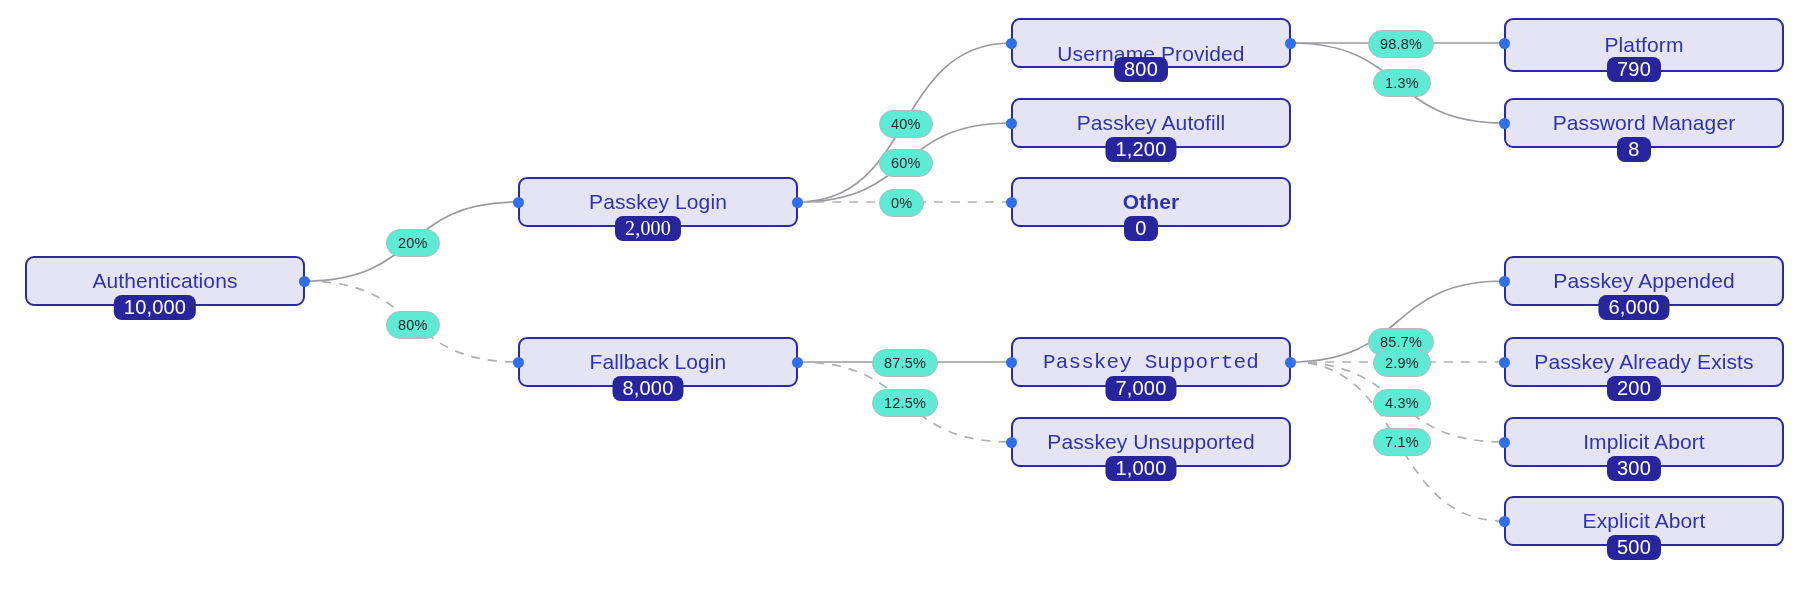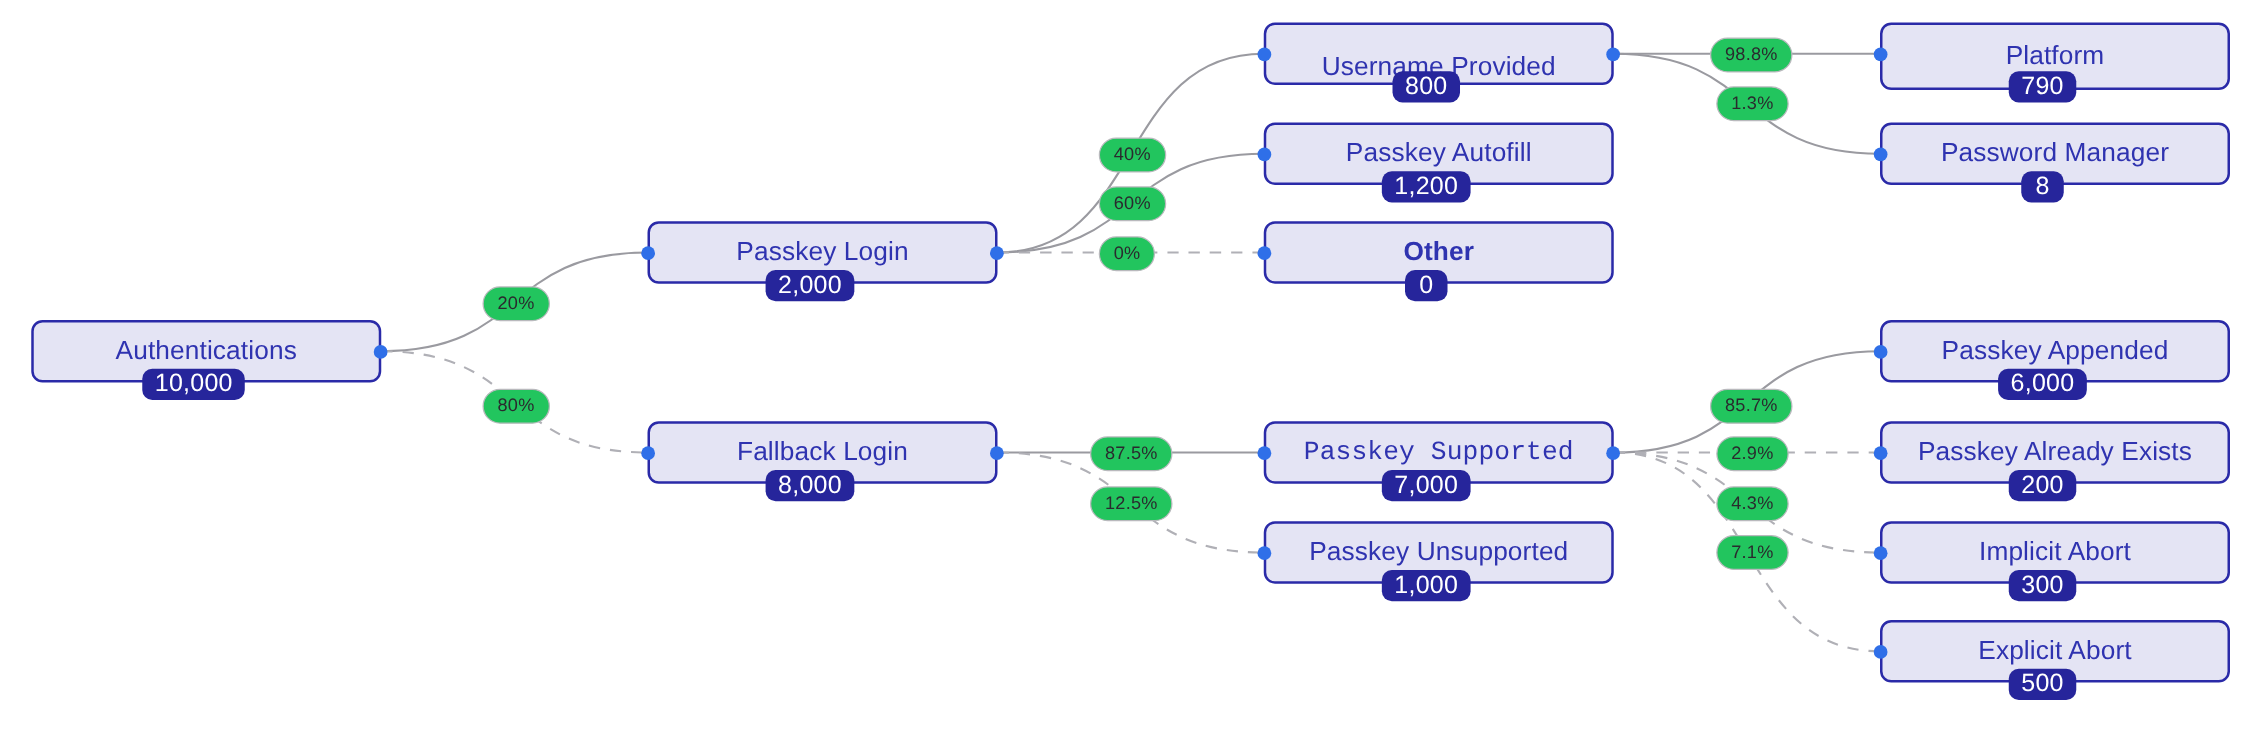--- a/index.html
+++ b/index.html
@@ -46,21 +46,21 @@
   .handle{
     position:absolute;
     width:11px;height:11px;border-radius:50%;
     background:#2f6fe8;
   }
 
   
   .edge-label{
     position:absolute;
     box-sizing:border-box;
-    background:#22c55e;
+    background:#5eead4;
     border:1px solid #b9b9bd;
     border-radius:14px;
     height:28px;
     display:flex;align-items:center;justify-content:center;
     font-size:14.5px;
     color:#2a2a2e;
     padding:0 11px;
     white-space:nowrap;
     letter-spacing:.2px;
   }
@@ -85,21 +85,21 @@
       <path d="M 1291 362 C 1408.15 362, 1386.85 521, 1504 521" fill="none" stroke="#b0b0b6" stroke-width="1.7" stroke-dasharray="9 8"></path>
     </svg>
 <div class="node" style="left: 25px; top: 256px; width: 280px; height: 50px;">
       <span class="node-label">Authentications</span>
     </div>
     <div class="badge" style="left: 155px; top: 295px; transform: translateX(-50%);">10,000</div>
     <div class="handle" style="left: 299px; top: 275.5px;"></div>
     <div class="node" style="left: 518px; top: 177px; width: 280px; height: 50px;">
       <span class="node-label">Passkey Login</span>
     </div>
-    <div class="badge" style="left: 648px; top: 216px; transform: translateX(-50%);">2,000</div>
+    <div class="badge" style="left: 648px; top: 216px; transform: translateX(-50%); font-family: Liberation Serif, serif;">2,000</div>
     <div class="handle" style="left: 513px; top: 196.5px;"></div>
     <div class="handle" style="left: 792px; top: 196.5px;"></div>
     <div class="node" style="left: 518px; top: 337px; width: 280px; height: 50px;">
       <span class="node-label">Fallback Login</span>
     </div>
     <div class="badge" style="left: 648px; top: 376px; transform: translateX(-50%);">8,000</div>
     <div class="handle" style="left: 513px; top: 356.5px;"></div>
     <div class="handle" style="left: 792px; top: 356.5px;"></div>
     <div class="node" style="left: 1011px; top: 18px; width: 280px; height: 50px; align-items: flex-end;">
       <span class="node-label">Username Provided</span>
@@ -160,17 +160,17 @@
     <div class="handle" style="left: 1499px; top: 515.5px;"></div>
     <div class="edge-label" style="left: 386px; top: 229px;">20%</div>
     <div class="edge-label" style="left: 386px; top: 311px;">80%</div>
     <div class="edge-label" style="left: 879px; top: 110px;">40%</div>
     <div class="edge-label" style="left: 879px; top: 149px;">60%</div>
     <div class="edge-label" style="left: 879px; top: 189px;">0%</div>
     <div class="edge-label" style="left: 872px; top: 349px;">87.5%</div>
     <div class="edge-label" style="left: 872px; top: 389px;">12.5%</div>
     <div class="edge-label" style="left: 1368px; top: 30px;">98.8%</div>
     <div class="edge-label" style="left: 1373px; top: 69px;">1.3%</div>
-    <div class="edge-label" style="left: 1368px; top: 311px; text-align: center;">85.7%</div>
+    <div class="edge-label" style="left: 1368px; top: 328px; text-align: center;">85.7%</div>
     <div class="edge-label" style="left: 1373px; top: 349px;">2.9%</div>
     <div class="edge-label" style="left: 1373px; top: 389px;">4.3%</div>
     <div class="edge-label" style="left: 1373px; top: 428px;">7.1%</div>
   </div>
 
 </body></html>

